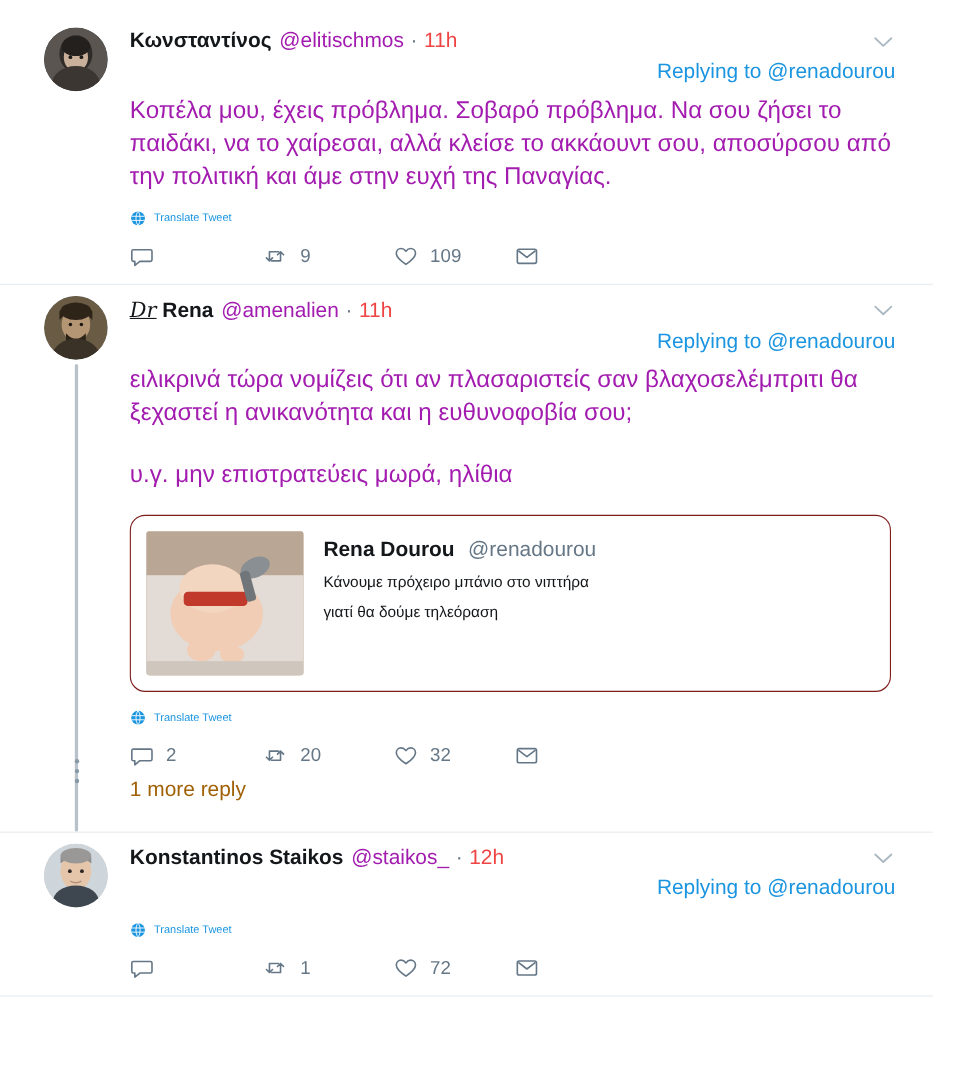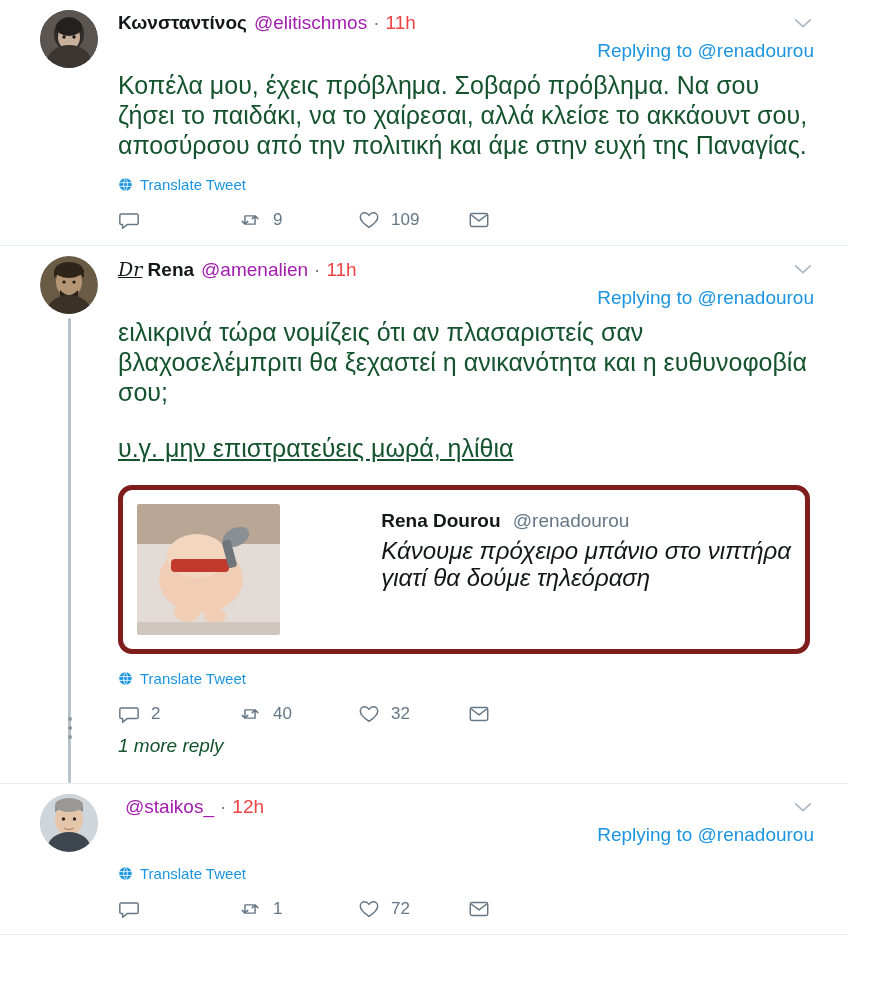--- a/index.html
+++ b/index.html
@@ -10,20 +10,21 @@
     font-family: "Liberation Sans", sans-serif;
   }
   body {
     width: 880px;
     height: 992px;
     overflow: hidden;
     color: #14171a;
   }
   .feed {
     width: 848px;
+    margin-top: 15px;
   }
   .tweet {
     position: relative;
     display: flex;
     padding: 10px 24px 4px 40px;
     border-bottom: 1px solid #e6ecf0;
   }
   .tweet.last { border-bottom: 1px solid #e6ecf0; }
   .avatar-col {
     width: 74px;
@@ -114,33 +115,33 @@
   .replying {
     color: #1b95e0;
     font-size: 19px;
     line-height: 28px;
     margin-top: 1px;
     cursor: pointer;
     text-align: right;
   }
   .replying .at { color: #1b95e0; }
   .body {
-    font-size: 25px;
+    font-size: 22px;
     line-height: 30px;
-    color: #14532d;
+    color: #a21caf;
     margin-top: 5px;
     white-space: pre-wrap;
   }
-  .body.spaced { margin-top: 7px; text-decoration: underline; }
+  .body.spaced { margin-top: 7px; }
   .translate {
     display: flex;
     align-items: center;
     gap: 7px;
     color: #1b95e0;
-    font-size: 15px;
+    font-size: 10px;
     margin-top: 16px;
     cursor: pointer;
   }
   .globe {
     width: 15px;
     height: 15px;
     flex: 0 0 15px;
   }
   .actions {
     display: flex;
@@ -156,59 +157,56 @@
     cursor: pointer;
     margin-right: 0;
   }
   .action .cnt { margin-left: 11px; }
   .a-reply { width: 120px; }
   .a-rt { width: 120px; }
   .a-like { width: 110px; }
   .a-dm { width: 40px; }
   .quote {
     margin-top: 22px;
-    border: 5px solid #7f1d1d;
+    border: 1px solid #7f1d1d;
     border-radius: 14px;
     overflow: hidden;
     display: flex;
     padding: 14px;
     gap: 18px;
     max-width: 692px;
-    justify-content: space-between;
   }
   .quote-img {
     width: 143px;
     height: 131px;
     flex: 0 0 143px;
     border-radius: 3px;
     overflow: hidden;
     background: #cdb9a8;
     position: relative;
   }
   .quote-text { padding-top: 4px; }
   .quote-head {
     font-size: 19px;
     line-height: 25px;
   }
   .quote-head .qname { font-weight: bold; color: #14171a; }
   .quote-head .qhandle { color: #657786; margin-left: 7px; }
   .quote-body {
-    font-size: 24px;
+    font-size: 14px;
     line-height: 27px;
     color: #14171a;
     margin-top: 4px;
     white-space: pre-wrap;
-    font-style: italic;
   }
   .more-reply {
     font-size: 19px;
-    color: #14532d;
+    color: #a16207;
     padding: 0 0 22px 0;
     cursor: pointer;
-    font-style: italic;
   }
 </style>
 </head>
 <body>
 
 <div class="feed">
 
   <article class="tweet">
     <div class="avatar-col">
       <div class="avatar">
@@ -369,21 +367,21 @@
           <svg width="22" height="22" viewBox="0 0 24 24" aria-hidden="true">
             <path d="M3.5 5.5 h17 a1.5 1.5 0 0 1 1.5 1.5 v8.5 a1.5 1.5 0 0 1 -1.5 1.5 H10 l-5 4 v-4 H3.5 A1.5 1.5 0 0 1 2 15.5 V7 A1.5 1.5 0 0 1 3.5 5.5 z" fill="none" stroke="#657786" stroke-width="1.6" stroke-linejoin="round"></path>
           </svg>
           <span class="cnt">2</span>
         </div>
         <div class="action a-rt">
           <svg width="24" height="22" viewBox="0 0 24 24" aria-hidden="true">
             <path d="M6.5 16.5 V7.5 h9 M6.5 16.5 l-3-3 M6.5 16.5 l3-3" fill="none" stroke="#657786" stroke-width="1.6" stroke-linecap="round" stroke-linejoin="round"></path>
             <path d="M17.5 7.5 V16.5 h-9 M17.5 7.5 l3 3 M17.5 7.5 l-3 3" fill="none" stroke="#657786" stroke-width="1.6" stroke-linecap="round" stroke-linejoin="round"></path>
           </svg>
-          <span class="cnt">40</span>
+          <span class="cnt">20</span>
         </div>
         <div class="action a-like">
           <svg width="22" height="22" viewBox="0 0 24 24" aria-hidden="true">
             <path d="M12 20 C6 16 2.5 12.8 2.5 9 C2.5 6.2 4.6 4.2 7.2 4.2 C9 4.2 10.8 5.3 12 7 C13.2 5.3 15 4.2 16.8 4.2 C19.4 4.2 21.5 6.2 21.5 9 C21.5 12.8 18 16 12 20 z" fill="none" stroke="#657786" stroke-width="1.6" stroke-linejoin="round"></path>
           </svg>
           <span class="cnt">32</span>
         </div>
         <div class="action a-dm">
           <svg width="22" height="22" viewBox="0 0 24 24" aria-hidden="true">
             <rect x="2.5" y="5" width="19" height="14" rx="1.8" fill="none" stroke="#657786" stroke-width="1.6"></rect>
@@ -417,20 +415,21 @@
             <ellipse cx="29" cy="53" rx="21" ry="15" fill="#3e4750"></ellipse>
             <circle cx="23.5" cy="25" r="1.7" fill="#2b2724"></circle>
             <circle cx="34.5" cy="25" r="1.7" fill="#2b2724"></circle>
             <path d="M24 34 Q29 37 34 34" fill="none" stroke="#b08e77" stroke-width="1.4"></path>
           </g>
         </svg>
       </div>
     </div>
     <div class="content">
       <div class="head">
+        <span class="name">Konstantinos Staikos</span>
         <span class="handle">@staikos_</span>
         <span class="sep">·</span>
         <span class="time">12h</span>
         <span class="caret">
           <svg width="22" height="22" viewBox="0 0 24 24" aria-hidden="true">
             <path d="M4 8.5 L12 16 L20 8.5" fill="none" stroke="#aab8c2" stroke-width="1.8" stroke-linecap="round" stroke-linejoin="round"></path>
           </svg>
         </span>
       </div>
       <div class="replying">

